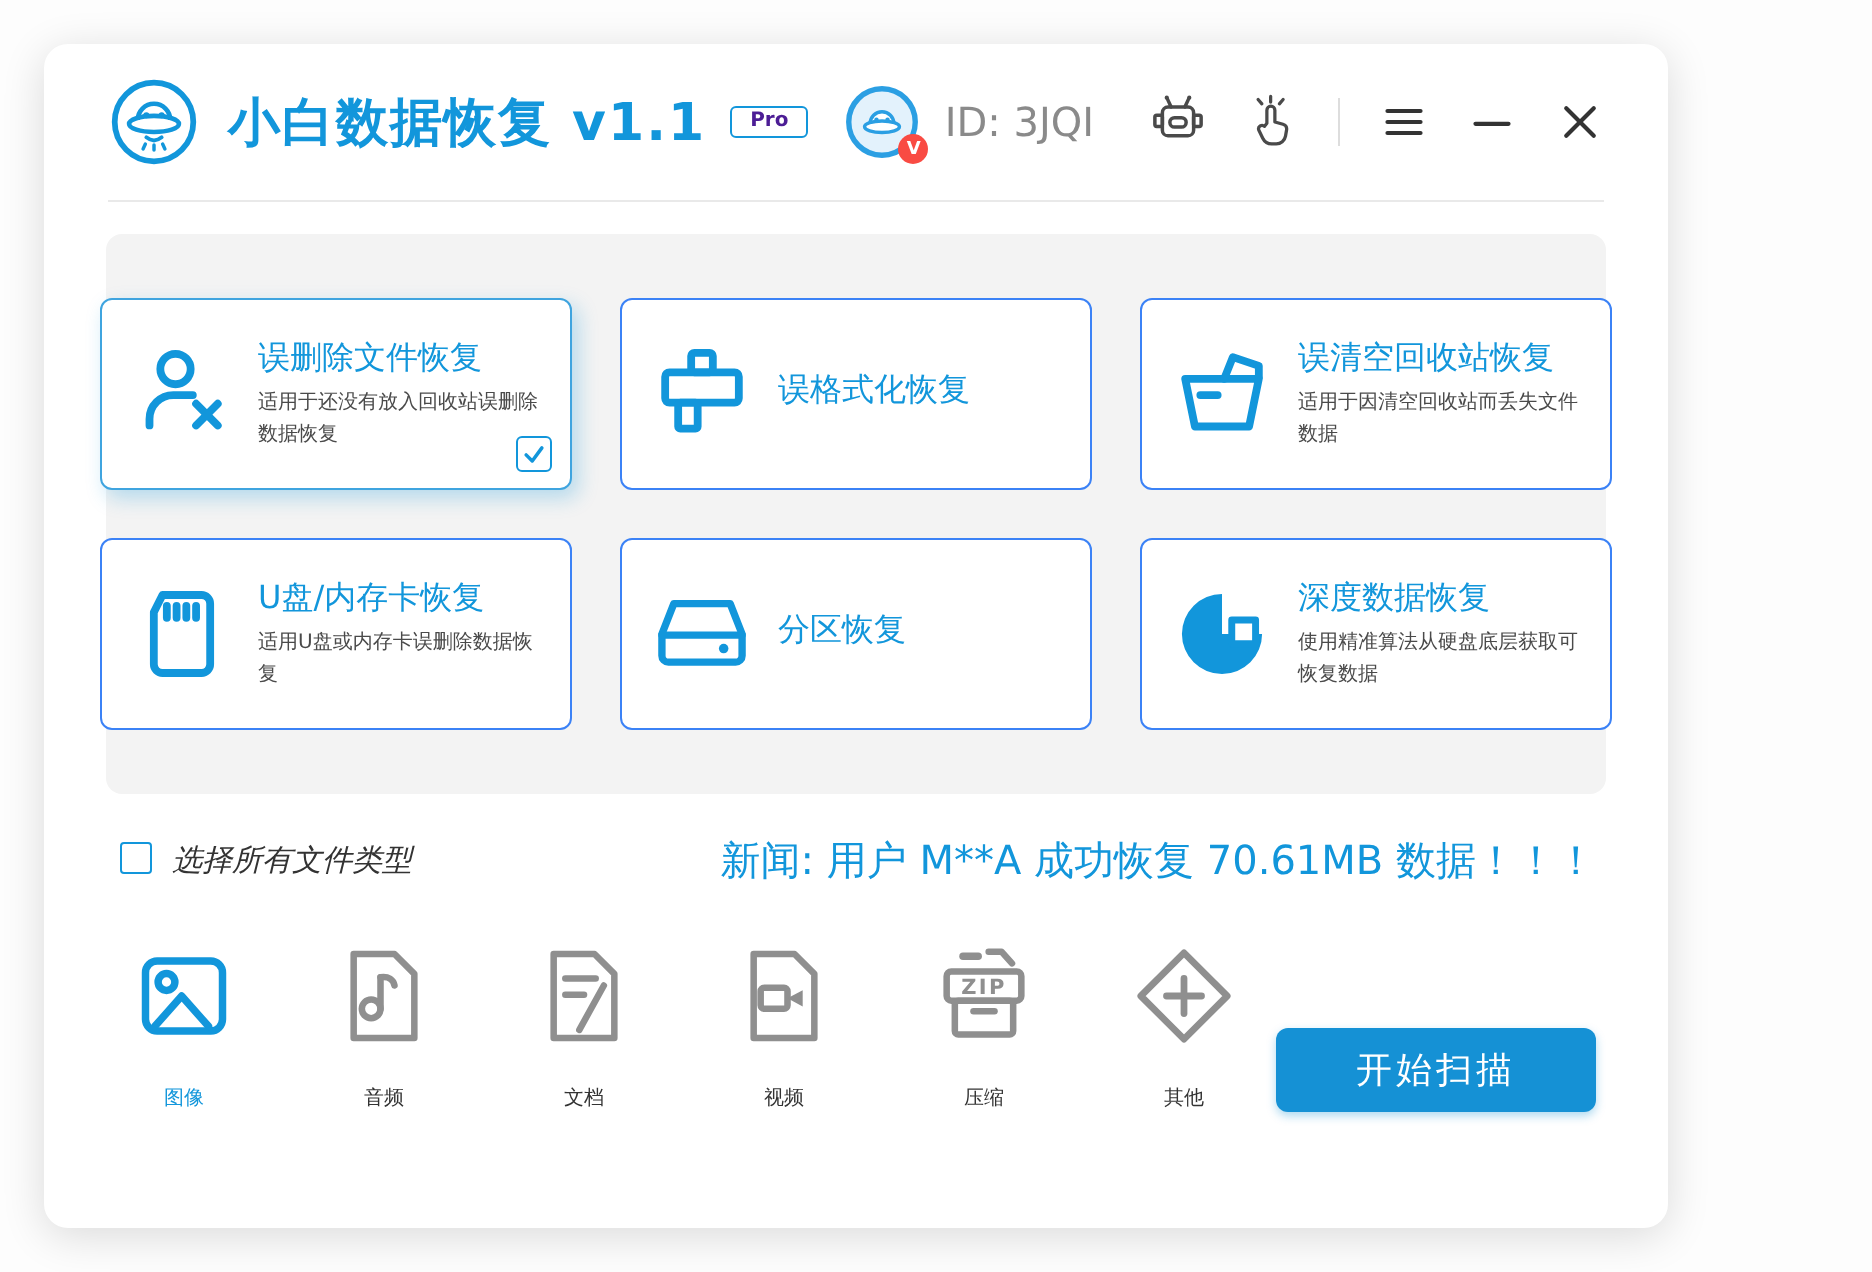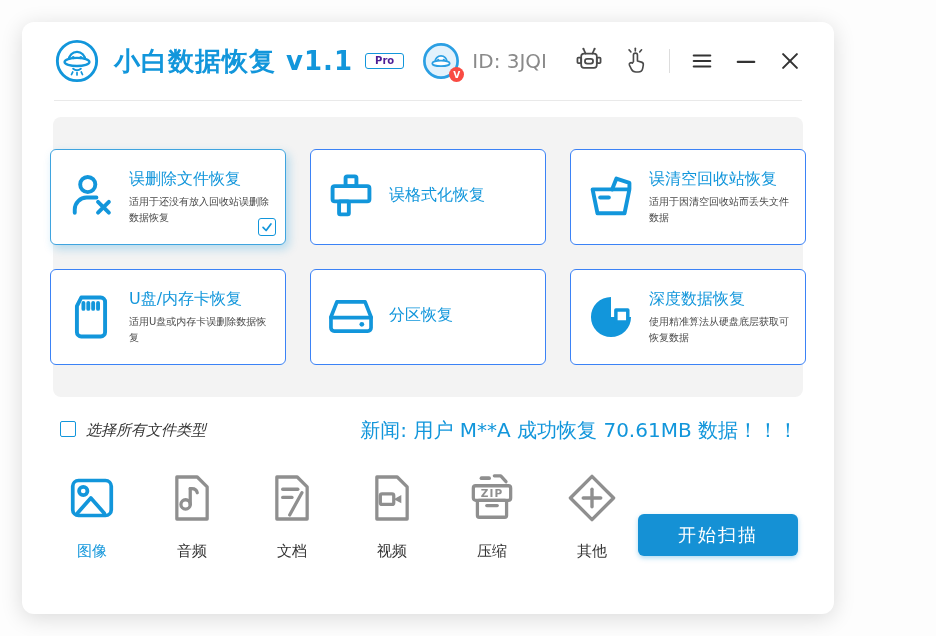--- a/index.html
+++ b/index.html
@@ -42,21 +42,21 @@
   
   .options-row { margin:20px 36px 0 38px; display:flex; align-items:center; justify-content:space-between; }
   .select-all { display:flex; align-items:flex-start; cursor:pointer;font-style:italic; }
   .sa-box { width:16px; height:16px; border:1.5px solid #1296db; border-radius:2px; background:#fff; margin-right:10px; }
   .sa-label { font-size:15px; color:#333; }
   .news-text { font-size:20px; color:#1296db; }
   
   .filetypes { margin:26px 0 0 38px; display:flex; column-gap:36px; }
   .ftype { width:64px; display:flex; flex-direction:column; align-items:center; cursor:pointer; }
   .ftype-icon { width:56px; height:56px; color:#8f8f8f; }
-  .ftype-label { margin-top:16px; font-size:15px; color:#333; }
+  .ftype-label { margin-top:16px; font-size:10px; color:#333; }
   .ftype.active .ftype-icon { color:#1296db; }
   .ftype.active .ftype-label { color:#1296db; }
   
   .scan-btn {
     position:absolute; right:36px; bottom:58px; width:160px; height:42px;
     background:#1591d5; border:none; border-radius:6px; color:#fff; font-size:18px;
     letter-spacing:2px; cursor:pointer; font-family:inherit; box-shadow:0 2px 5px rgba(21,145,213,0.35);
   }
   svg { display:block; }
 </style>

